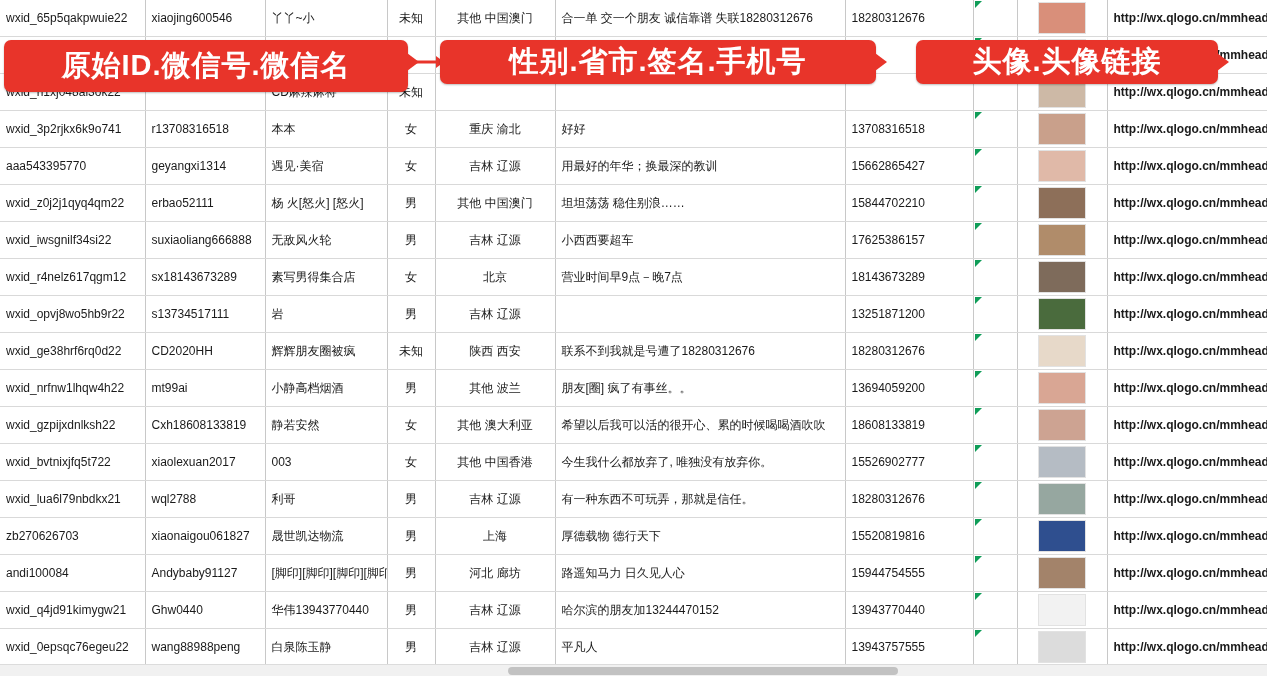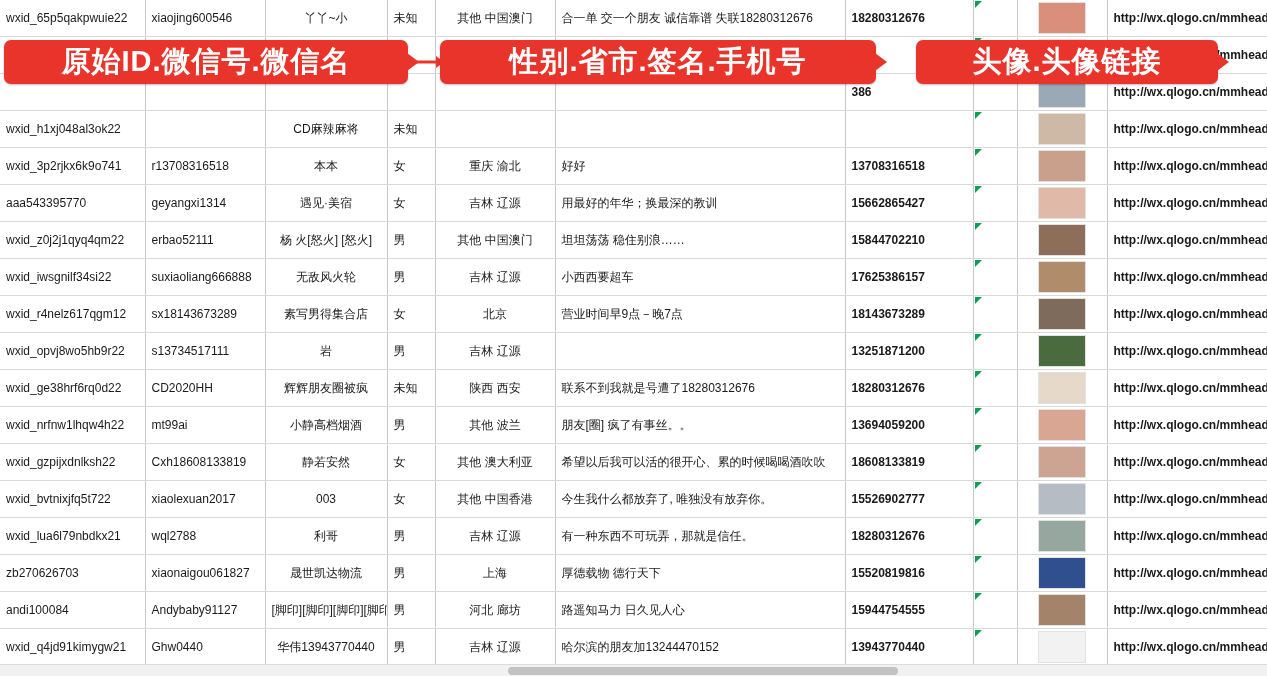--- a/index.html
+++ b/index.html
@@ -42,25 +42,25 @@
   col.c3 { width: 48px; }
   col.c4 { width: 120px; }
   col.c5 { width: 290px; }
   col.c6 { width: 128px; }
   col.c7 { width: 44px; }
   col.c8 { width: 90px; }
   col.c9 { width: 160px; }
 
   td.col-id      { text-align: left; }
   td.col-wxno    { text-align: left; }
-  td.col-name    { text-align: center; }
-  td.col-gender  { text-align: left; padding-left: 8px; }
+  td.col-name    { text-align: left; }
+  td.col-gender  { text-align: center; padding-left: 8px; }
   td.col-region  { text-align: center; padding-left: 10px; }
   td.col-sign    { text-align: left; padding-left: 10px; }
-  td.col-phone   { text-align: left; padding-left: 8px; font-weight: bold; }
+  td.col-phone   { text-align: left; padding-left: 8px; }
   td.col-avatar  { padding: 0; text-align: center; }
   td.col-link    { text-align: left; padding-left: 8px; color: #1a1a1a; font-weight: bold; }
 
   
   td.col-mark {
     border-right: 1px solid #c8c8c8;
     position: relative;
     background: #ffffff;
   }
   td.col-mark .tri {
@@ -89,21 +89,21 @@
     display: flex;
     align-items: center;
     justify-content: center;
     letter-spacing: 1px;
     box-shadow: 0 1px 2px rgba(0,0,0,.25);
     white-space: nowrap;
     font-family: "Liberation Sans", sans-serif;
   }
   #banner1 {
     left: 4px; top: 40px;
-    width: 404px; height: 44px;
+    width: 404px; height: 52px;
     font-size: 29px;
   }
   #banner2 {
     left: 440px; top: 40px;
     width: 436px; height: 44px;
     font-size: 29px;
   }
   #banner3 {
     left: 916px; top: 40px;
     width: 302px; height: 44px;
@@ -188,36 +188,20 @@
           <td class="col-phone"></td>
           <td class="col-mark">
             <span class="tri"></span>
           </td>
           <td class="col-avatar">
             <span class="av" style="background: rgb(185, 176, 164);"></span>
           </td>
           <td class="col-link">http://wx.qlogo.cn/mmhead</td>
         </tr>
         <tr>
-          <td class="col-id"></td>
-          <td class="col-wxno"></td>
-          <td class="col-name"></td>
-          <td class="col-gender"></td>
-          <td class="col-region"></td>
-          <td class="col-sign"></td>
-          <td class="col-phone">386</td>
-          <td class="col-mark">
-            <span class="tri"></span>
-          </td>
-          <td class="col-avatar">
-            <span class="av" style="background: rgb(154, 169, 181);"></span>
-          </td>
-          <td class="col-link">http://wx.qlogo.cn/mmhead</td>
-        </tr>
-        <tr>
           <td class="col-id">wxid_h1xj048al3ok22</td>
           <td class="col-wxno"></td>
           <td class="col-name">CD麻辣麻将</td>
           <td class="col-gender">未知</td>
           <td class="col-region"></td>
           <td class="col-sign"></td>
           <td class="col-phone"></td>
           <td class="col-mark">
             <span class="tri"></span>
           </td>

